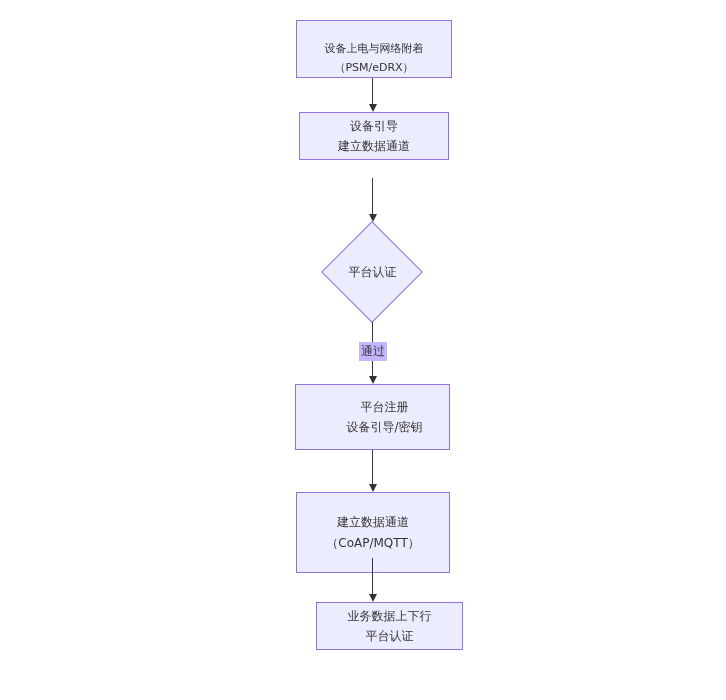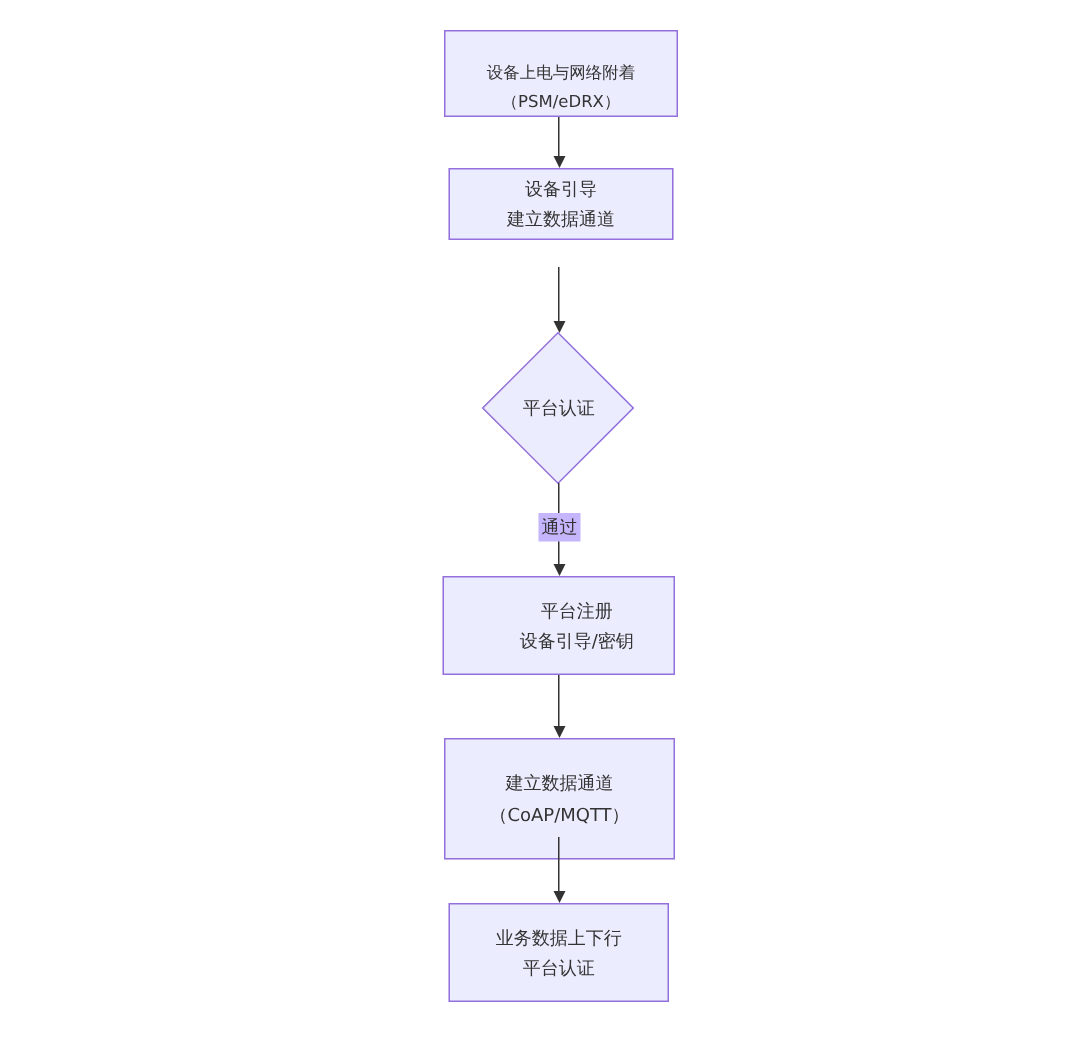--- a/index.html
+++ b/index.html
@@ -101,18 +101,18 @@
   <div class="arrowhead" style="left:369px;top:484px;"></div>
 
   <div class="node" style="left:296px;top:492px;width:154px;height:81px;">
     <span class="node-line">建立数据通道</span>
     <span class="node-line">（CoAP/MQTT）</span>
   </div>
 
   <div class="edge-line" style="left:372px;top:558px;height:38px;"></div>
   <div class="arrowhead" style="left:369px;top:594px;"></div>
 
-  <div class="node" style="left:299px;top:602px;width:147px;height:66px;">
+  <div class="node" style="left:316px;top:602px;width:147px;height:48px;">
     <span class="node-line">业务数据上下行</span>
     <span class="node-line">平台认证</span>
   </div>
 
 </div>
 
 </body></html>

